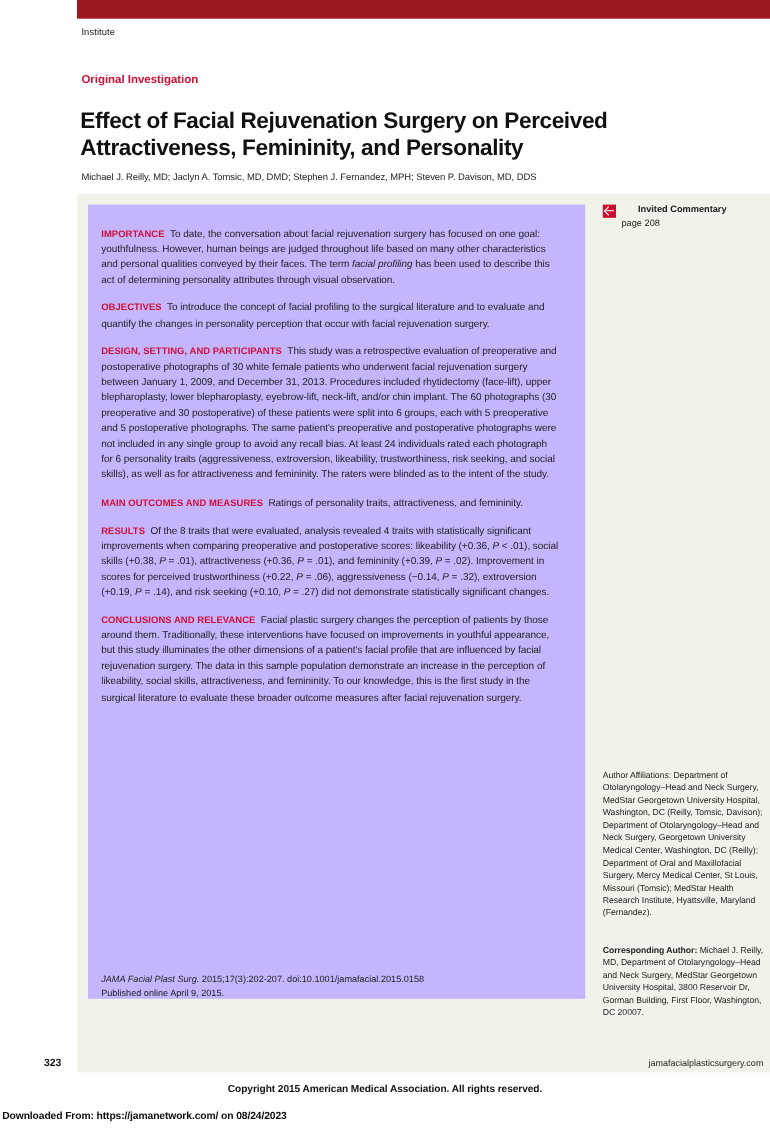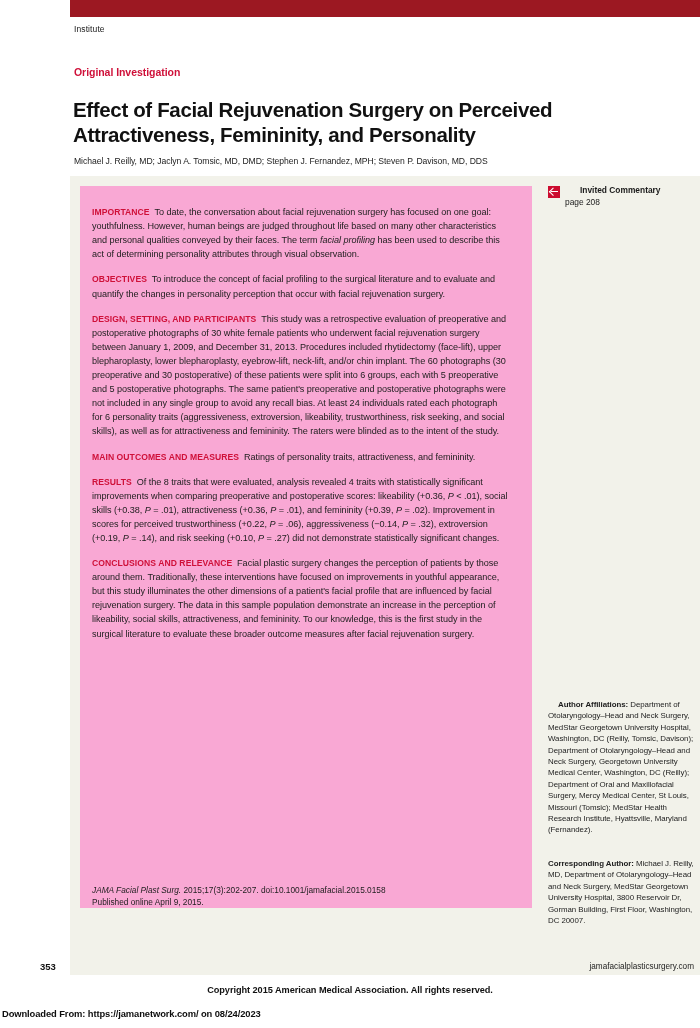--- a/index.html
+++ b/index.html
@@ -90,21 +90,21 @@
     letter-spacing: -.05px;
   }
 
   
   .abstract {
     position: absolute;
     left: 80px;
     top: 186px;
     width: 452px;
     height: 722px;
-    background: #f9a8d4;
+    background: #c4b5fd;
   }
   .abstract-inner {
     padding: 10px 22px 0 12px;
   }
   .abs-sec {
     font-size: 9.1px;
     line-height: 14.1px;
     color: #1d1d1d;
     margin-bottom: 11px;
     text-align: left;
@@ -179,21 +179,21 @@
   .affil {
     position: absolute;
     left: 548px;
     top: 699px;
     width: 148px;
     font-size: 7.9px;
     line-height: 11.4px;
     color: #1d1d1d;
     letter-spacing: -.05px;
   }
-  .affil b { font-weight: bold; margin-left: 10px; }
+  .affil b { font-weight: normal; }
   .corr {
     position: absolute;
     left: 548px;
     top: 858px;
     width: 148px;
     font-size: 7.9px;
     line-height: 11.4px;
     color: #1d1d1d;
     letter-spacing: -.05px;
   }
@@ -280,16 +280,16 @@
 </div>
 
 <div class="affil">
   <b>Author Affiliations:</b><span> Department of Otolaryngology–Head and Neck Surgery, MedStar Georgetown University Hospital, Washington, DC (Reilly, Tomsic, Davison); Department of Otolaryngology–Head and Neck Surgery, Georgetown University Medical Center, Washington, DC (Reilly); Department of Oral and Maxillofacial Surgery, Mercy Medical Center, St Louis, Missouri (Tomsic); MedStar Health Research Institute, Hyattsville, Maryland (Fernandez).</span>
 </div>
 
 <div class="corr">
   <b>Corresponding Author:</b><span> Michael J. Reilly, MD, Department of Otolaryngology–Head and Neck Surgery, MedStar Georgetown University Hospital, 3800 Reservoir Dr, Gorman Building, First Floor, Washington, DC 20007.</span>
 </div>
 
-<div class="page-number">353</div>
+<div class="page-number">323</div>
 <div class="site-url">jamafacialplasticsurgery.com</div>
 <div class="copyright">Copyright 2015 American Medical Association. All rights reserved.</div>
 <div class="download-line">Downloaded From: https://jamanetwork.com/ on 08/24/2023</div>
 
 </body></html>

